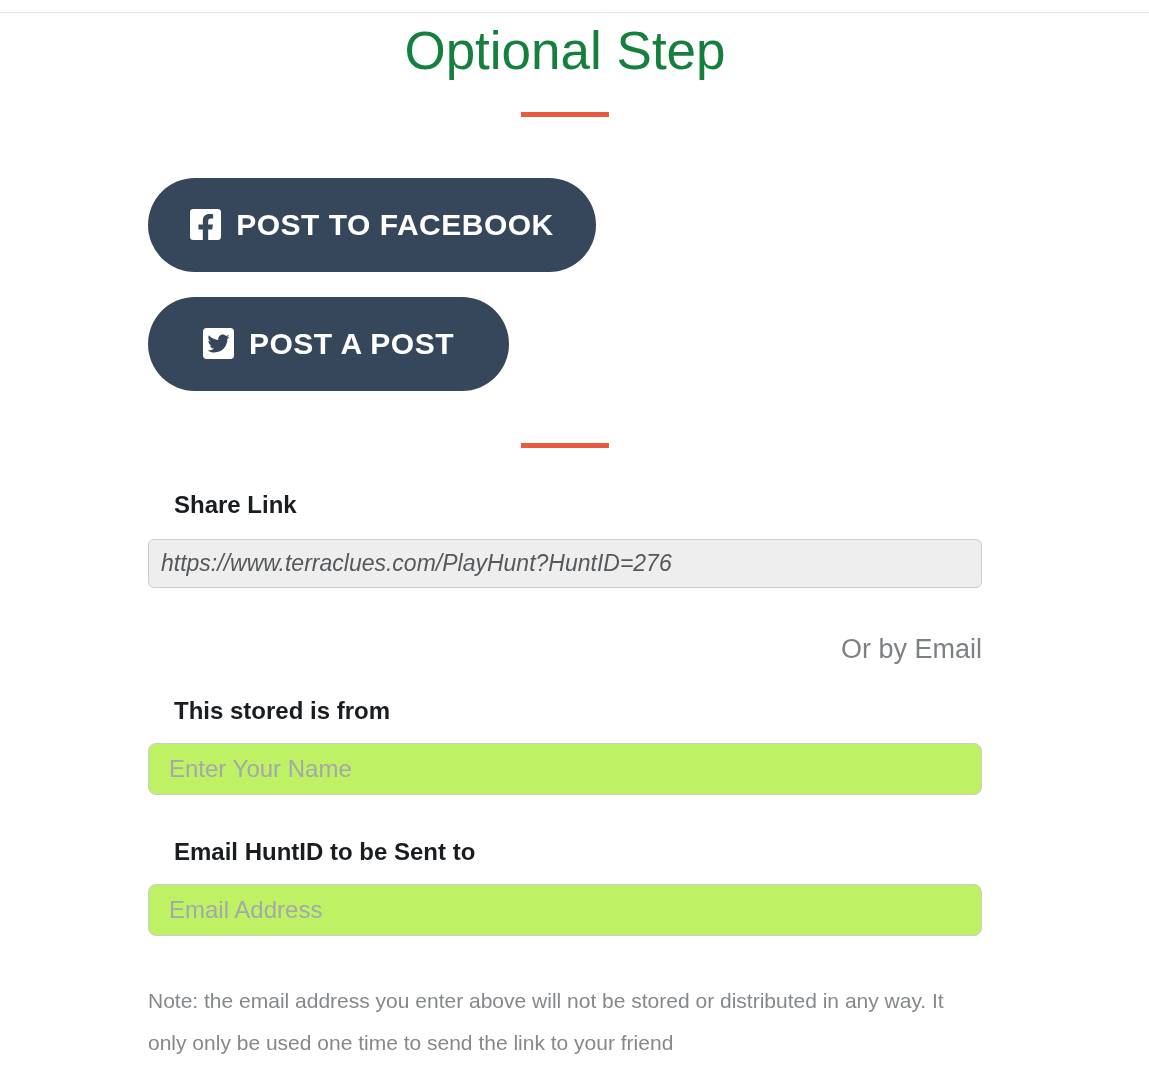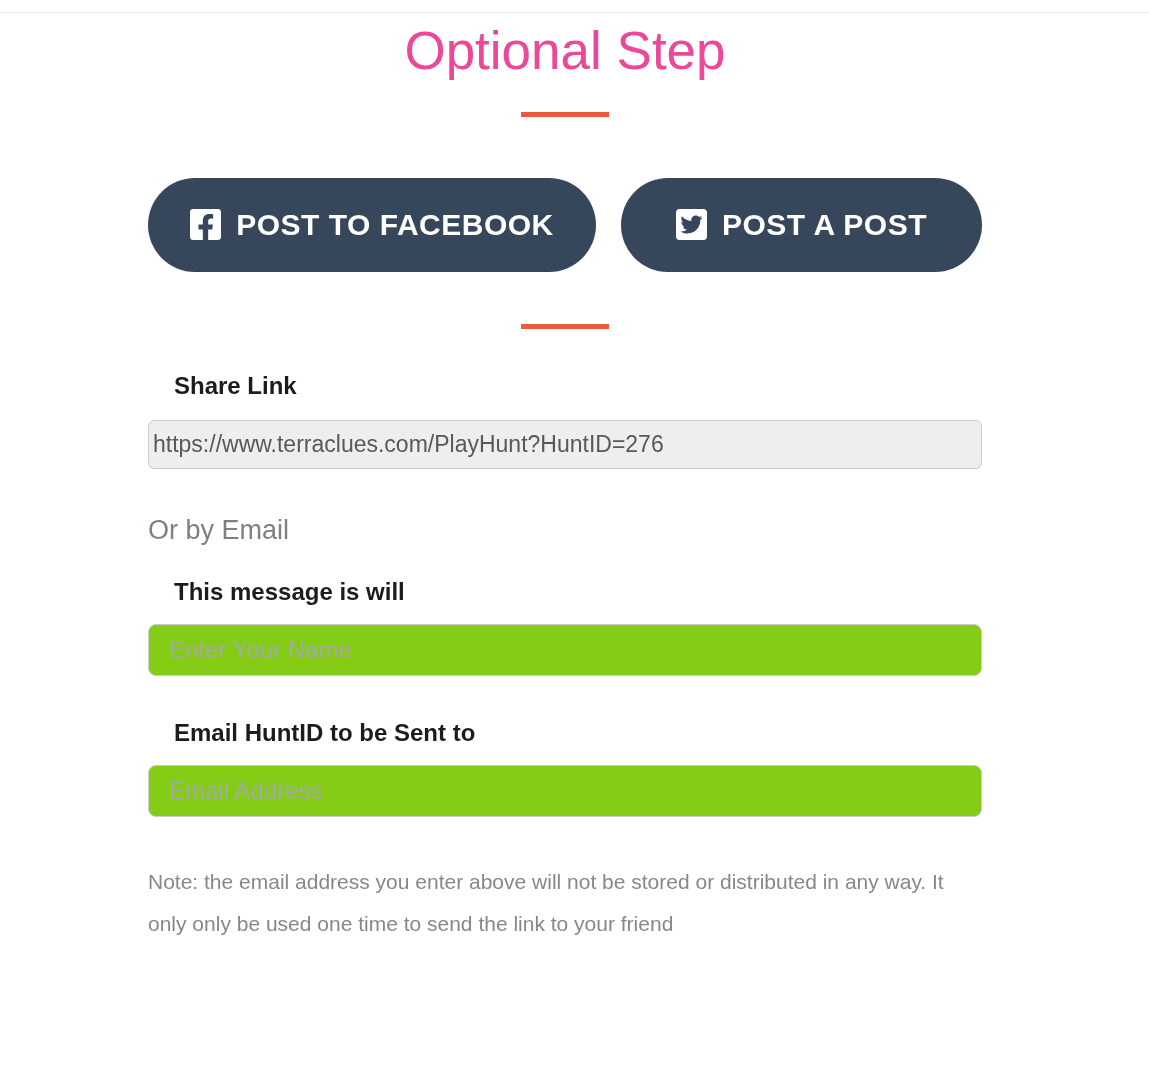--- a/index.html
+++ b/index.html
@@ -21,21 +21,21 @@
   .container {
     width: 834px;
     margin-left: 148px;
   }
 
   .page-title {
     margin: 10px 0 0 0;
     text-align: center;
     font-size: 53px;
     font-weight: 400;
-    color: #ec4899;
+    color: #15803d;
     line-height: 1.05;
   }
 
   .accent-divider {
     width: 88px;
     height: 5px;
     background: #eb5a3c;
     border: none;
     margin: 33px auto 0 auto;
   }
@@ -46,20 +46,21 @@
     text-align: center;
     font-size: 27px;
     color: #7d8184;
     font-weight: 400;
   }
 
   .button-row {
     display: flex;
     margin-top: 61px;
     gap: 25px;
+    flex-direction: column;
   }
   .social-btn {
     height: 94px;
     border: none;
     border-radius: 47px;
     background: #36475c;
     color: #ffffff;
     font-family: inherit;
     font-weight: 700;
     font-size: 30px;
@@ -88,40 +89,41 @@
   .field-label.from-label { margin-top: 32px; }
 
   .share-input {
     display: block;
     width: 834px;
     height: 49px;
     margin-top: 20px;
     background: #eeeeee;
     border: 1px solid #cccccc;
     border-radius: 6px;
-    padding: 0 4px;
+    padding: 0 12px;
     font-family: inherit;
     font-size: 23px;
     color: #55595c;
+    font-style: italic;
   }
 
   .or-email {
     margin-top: 46px;
-    text-align: left;
+    text-align: right;
     font-size: 27px;
     color: #7d8184;
     font-weight: 400;
   }
 
   .text-input {
     display: block;
     width: 834px;
     height: 52px;
     margin-top: 18px;
-    background: #84cc16;
+    background: #bef264;
     border: 1px solid #cccccc;
     border-radius: 8px;
     padding: 0 20px;
     font-family: inherit;
     font-size: 24px;
     color: #333333;
   }
   .text-input::placeholder { color: #a4a8ab; opacity: 1; }
 
   .note-text {
@@ -161,21 +163,21 @@
   </div>
 
   <div class="accent-divider second"></div>
 
   <label class="field-label">Share Link</label>
 
   <input class="share-input" type="text" readonly="" value="https://www.terraclues.com/PlayHunt?HuntID=276" style="">
 
   <div class="or-email">Or by Email</div>
 
-  <label class="field-label from-label">This message is will</label>
+  <label class="field-label from-label">This stored is from</label>
 
   <input class="text-input" type="text" placeholder="Enter Your Name" style="">
 
   <label class="field-label">Email HuntID to be Sent to</label>
 
   <input class="text-input" type="text" placeholder="Email Address" style="">
 
   <p class="note-text">Note: the email address you enter above will not be stored or distributed in any way. It only only be used one time to send the link to your friend</p>
 
 </div>

